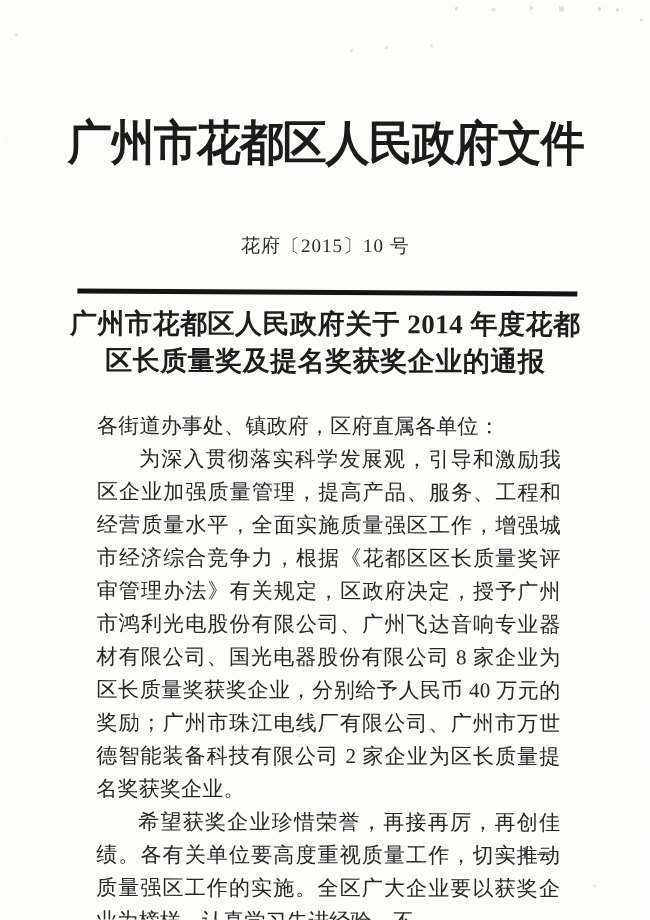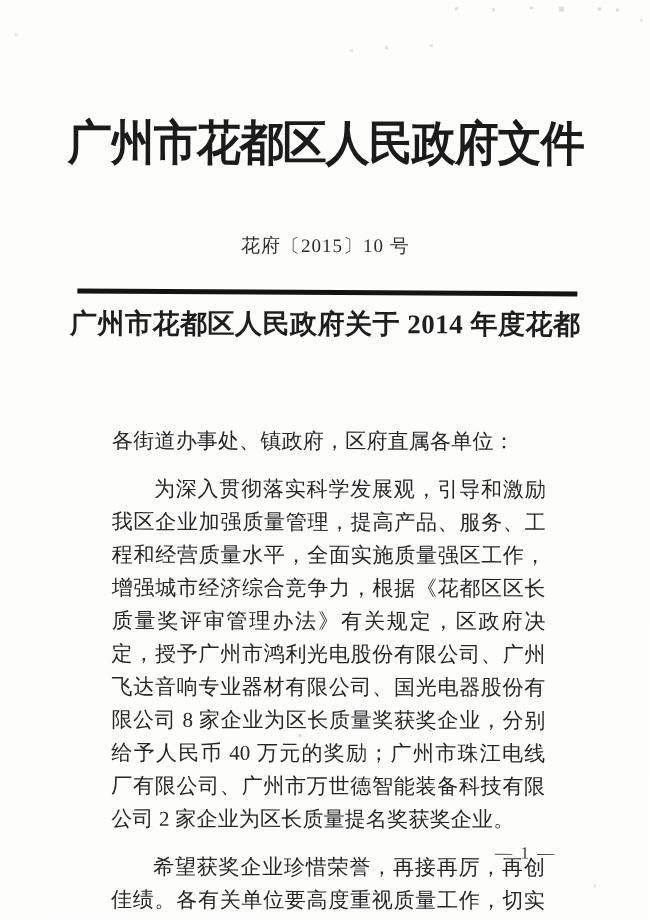--- a/index.html
+++ b/index.html
@@ -97,21 +97,21 @@
     top: 410px;
     left: 97px;
     width: 464px;
     font-size: 21px;
     line-height: 33px;
     color: #262626;
     text-align: justify;
     letter-spacing: 0.2px;
   }
 
-  .doc-body p { margin: 15px; }
+  .doc-body p { margin: 0; }
 
   .para { text-indent: 2em; }
 
   .page-number {
     position: absolute;
     top: 843px;
     right: 93px;
     font-size: 17px;
     letter-spacing: 2px;
     color: #3a3a3a;
@@ -126,20 +126,21 @@
   <div class="scan-artifacts"></div>
 
   <div class="letterhead">广州市花都区人民政府文件</div>
 
   <div class="doc-number">花府〔2015〕10 号</div>
 
   <div class="rule"></div>
 
   <div class="doc-title">
     <span>广州市花都区人民政府关于 2014 年度花都</span><br>
+    <span>区长质量奖及提名奖获奖企业的通报</span>
   </div>
 
   <div class="doc-body">
     <p class="salutation">各街道办事处、镇政府，区府直属各单位：</p>
     <p class="para">为深入贯彻落实科学发展观，引导和激励我区企业加强质量管理，提高产品、服务、工程和经营质量水平，全面实施质量强区工作，增强城市经济综合竞争力，根据《花都区区长质量奖评审管理办法》有关规定，区政府决定，授予广州市鸿利光电股份有限公司、广州飞达音响专业器材有限公司、国光电器股份有限公司 8 家企业为区长质量奖获奖企业，分别给予人民币 40 万元的奖励；广州市珠江电线厂有限公司、广州市万世德智能装备科技有限公司 2 家企业为区长质量提名奖获奖企业。</p>
     <p class="para">希望获奖企业珍惜荣誉，再接再厉，再创佳绩。各有关单位要高度重视质量工作，切实推动质量强区工作的实施。全区广大企业要以获奖企业为榜样，认真学习先进经验，不</p>
   </div>
 
   <div class="page-number">— 1 —</div>
 

